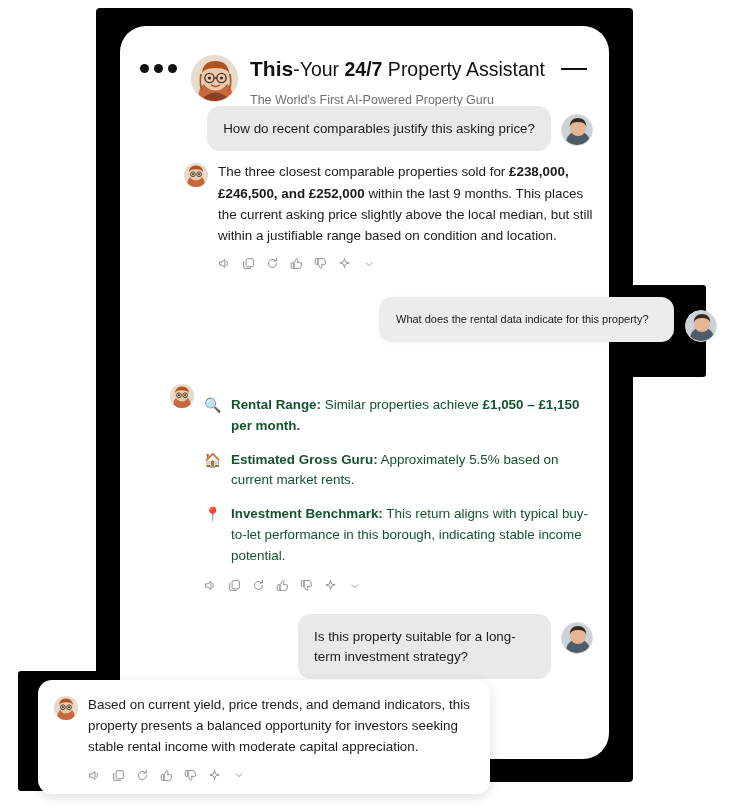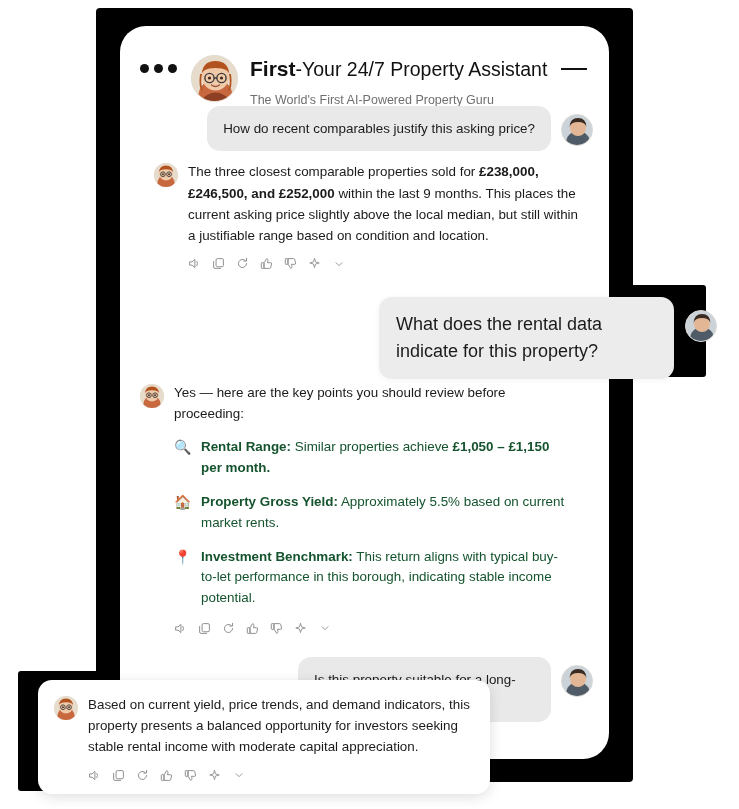--- a/index.html
+++ b/index.html
@@ -95,21 +95,21 @@
   }
   .header-title {
     font-size: 19.5px;
     color: #111111;
     white-space: nowrap;
   }
   .header-title .brand {
     font-weight: bold;
     font-size: 21px;
   }
-  .header-title .b { font-weight: normal; }
+  .header-title .b { font-weight: bold; }
   .header-sub {
     font-size: 12.5px;
     color: #6f6f6f;
     margin-top: 12px;
   }
   .header-minimize {
     position: absolute;
     right: 22px; top: 42px;
     width: 26px; height: 2px;
     background: #111111;
@@ -120,20 +120,21 @@
     position: relative;
     padding: 8px 0 0 0;
     height: calc(100% - 72px);
   }
 
   .row {
     display: flex;
     align-items: flex-start;
     margin-bottom: 10px;
     padding: 0 16px;
+    margin-left: 30px;
   }
   .row.user { justify-content: flex-end; }
 
   .bubble-user {
     background: #e9e9e9;
     border-radius: 13px;
     padding: 13px 16px;
     font-size: 13.4px;
     color: #1b1b1b;
     line-height: 1.45;
@@ -198,21 +199,21 @@
   }
 
   
   .bubble-overflow-right {
     position: absolute;
     left: 379px; top: 297px;
     width: 295px;
     background: #ececec;
     border-radius: 13px;
     padding: 14px 17px;
-    font-size: 18px;
+    font-size: 11px;
     color: #1b1b1b;
     line-height: 1.5;
     box-shadow: 0 1px 6px rgba(0,0,0,0.05);
   }
   .overflow-right-avatar {
     position: absolute;
     left: 685px; top: 310px;
     width: 32px; height: 32px;
     border: 1px solid #d8d8d8;
   }
@@ -262,21 +263,21 @@
           <circle cx="29.5" cy="22" r="4.6" fill="none" stroke="#3a3a3a" stroke-width="1.4"></circle>
           <line x1="22.1" y1="22" x2="24.9" y2="22" stroke="#3a3a3a" stroke-width="1.4"></line>
           <circle cx="17.5" cy="22" r="1.6" fill="#402a1c"></circle>
           <circle cx="29.5" cy="22" r="1.6" fill="#402a1c"></circle>
           <path d="M19.5 29 Q23.5 32 27.5 29" stroke="#9c5540" stroke-width="1.4" fill="none" stroke-linecap="round"></path>
         </svg>
       </div>
 
       <div class="header-text">
         <div class="header-title">
-          <span class="brand">First</span><span>-</span><span>Your </span><span class="b">24/7</span><span> Property Assistant</span>
+          <span class="brand">This</span><span>-</span><span>Your </span><span class="b">24/7</span><span> Property Assistant</span>
         </div>
         <div class="header-sub">The World's First AI-Powered Property Guru</div>
       </div>
 
       <div class="header-minimize"></div>
     </div>
 
     <div class="messages">
 
       <div class="row user">
@@ -361,30 +362,29 @@
             <circle cx="23.5" cy="40" r="17" fill="#c8683f"></circle>
             <circle cx="23.5" cy="21" r="13.5" fill="#f0c9a8"></circle>
             <path d="M9.5 20 Q10 5 23.5 5 Q37 5 37.5 20 Q37.5 12 23.5 12 Q9.5 12 9.5 20 Z" fill="#b2521f"></path>
             <circle cx="17.5" cy="22" r="4.6" fill="none" stroke="#3a3a3a" stroke-width="1.8"></circle>
             <circle cx="29.5" cy="22" r="4.6" fill="none" stroke="#3a3a3a" stroke-width="1.8"></circle>
             <circle cx="17.5" cy="22" r="1.8" fill="#402a1c"></circle>
             <circle cx="29.5" cy="22" r="1.8" fill="#402a1c"></circle>
           </svg>
         </div>
         <div class="bot-body">
-          <span>Yes — here are the key points you should review before proceeding:</span>
 
           <div class="bullets">
             <div class="bullet">
               <div class="emoji">🔍</div>
               <div class="btext"><b>Rental Range:</b><span> Similar properties achieve </span><b>£1,050 – £1,150 per month.</b></div>
             </div>
             <div class="bullet">
               <div class="emoji">🏠</div>
-              <div class="btext"><b>Property Gross Yield:</b><span> Approximately 5.5% based on current market rents.</span></div>
+              <div class="btext"><b>Estimated Gross Guru:</b><span> Approximately 5.5% based on current market rents.</span></div>
             </div>
             <div class="bullet">
               <div class="emoji">📍</div>
               <div class="btext"><b>Investment Benchmark:</b><span> This return aligns with typical buy-to-let performance in this borough, indicating stable income potential.</span></div>
             </div>
           </div>
 
           <div class="actions" style="margin-top:2px;">
             <span>
                 <svg width="13" height="13" viewBox="0 0 16 16">

